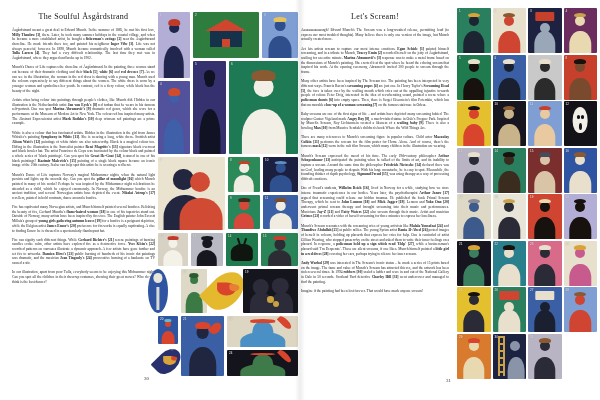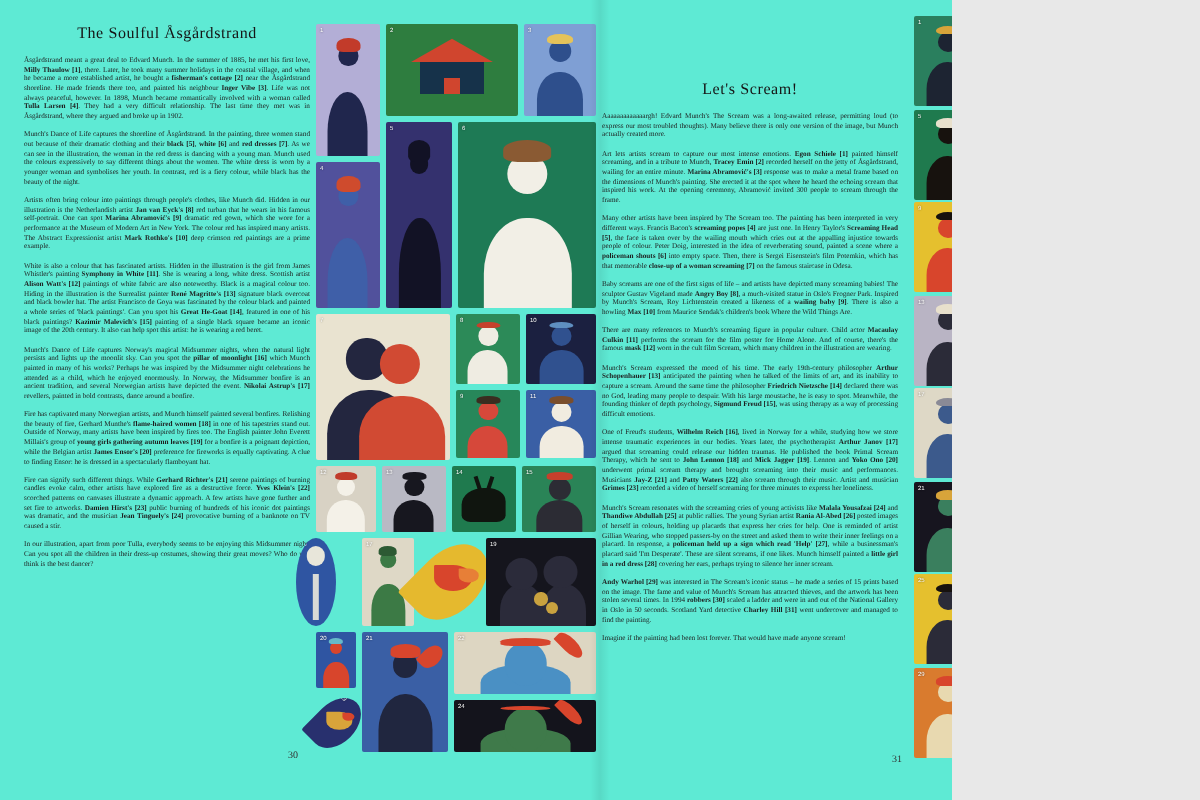--- a/index.html
+++ b/index.html
@@ -1,22 +1,22 @@
 <!DOCTYPE html>
 <html><head>
 <meta charset="utf-8">
 <style>
   html,body{margin:0;padding:0;background:#e8e8e8;}
-  .spread{position:relative;width:476px;height:400px;background:#5eead4;overflow:hidden;
+  .spread{position:relative;width:600px;height:400px;background:#ffffff;overflow:hidden;
           font-family:"Liberation Serif",serif;color:#1d1d1d;}
   .gutter{position:absolute;left:295px;top:0;width:10px;height:400px;
           background:linear-gradient(90deg,rgba(0,0,0,0),rgba(0,0,0,.07) 50%,rgba(0,0,0,0));}
   .text-col{position:absolute;top:12px;}
   .text-col.left{left:12px;width:143px;}
-  .text-col.right{left:301px;width:148px;margin-top:28px;}
+  .text-col.right{left:301px;width:148px;}
   h1.page-title{font-size:8px;font-weight:normal;letter-spacing:.3px;text-align:center;
                 margin:0 0 7px 0;color:#151515;}
   .body-text p{font-size:3.6px;line-height:1.3;text-align:justify;margin:0 0 4.6px 0;}
   .body-text b{font-weight:bold;}
   .page-num{position:absolute;font-size:5px;color:#333;}
   .page-num.left{left:144px;top:376px;}
   .page-num.right{left:446px;top:378px;}
   .panel-grid{position:absolute;}
   .panel-grid.left{left:158px;top:10px;width:140px;height:366px;}
   .panel-grid.right{left:457px;top:8px;width:140px;height:372px;}

